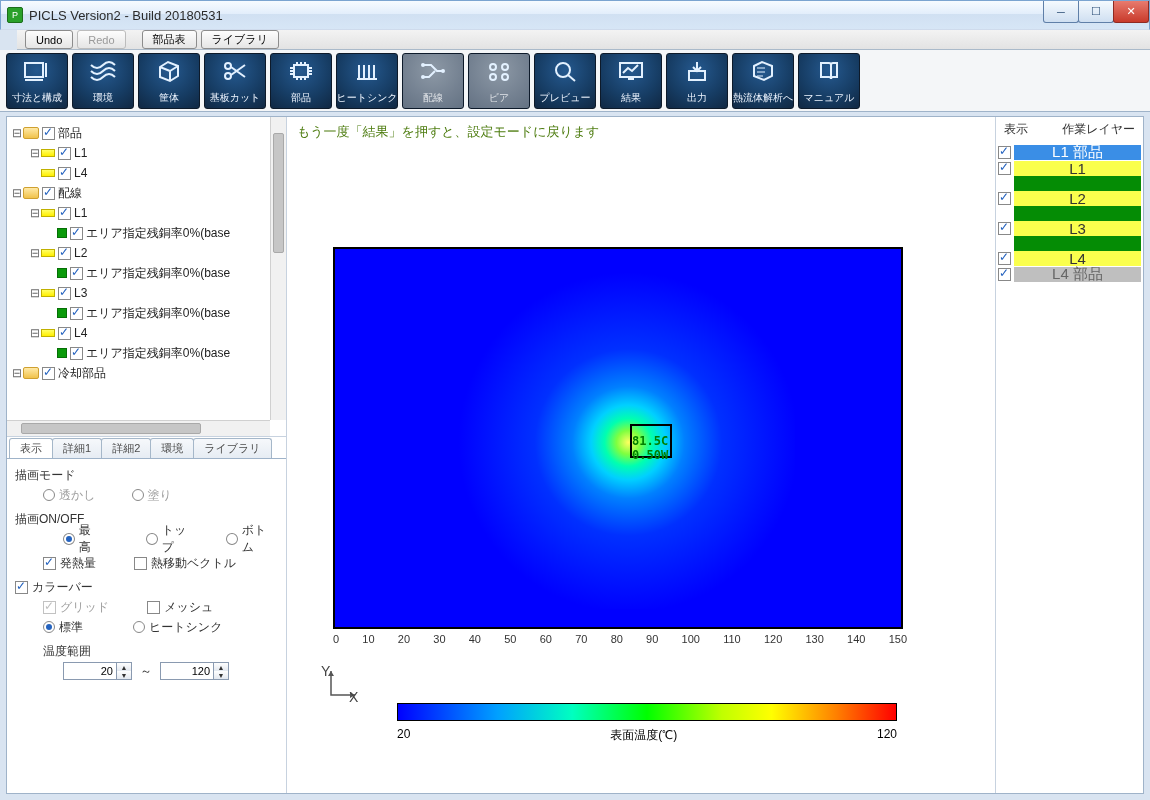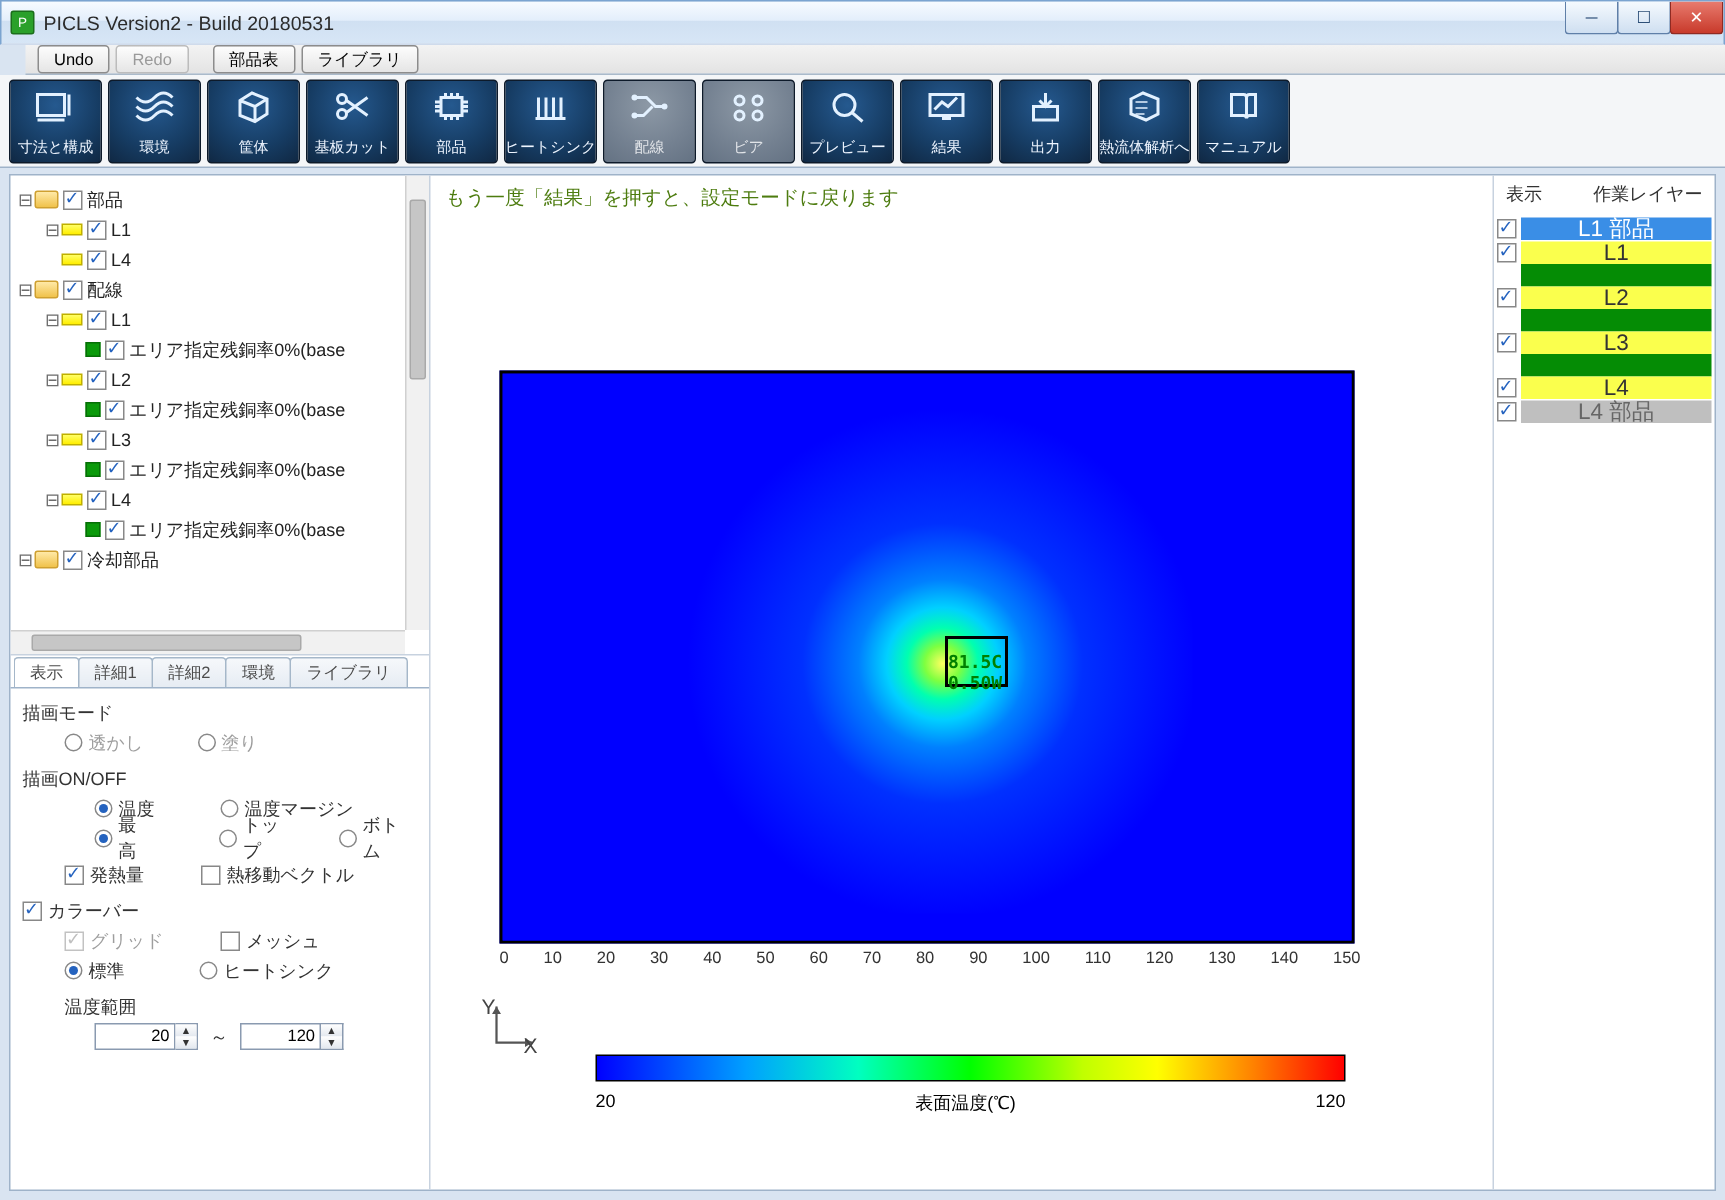--- a/index.html
+++ b/index.html
@@ -427,27 +427,20 @@
         <span class="radio"></span>
           <span class="label-disabled">透かし</span>
         <span style="width:36px"></span>
         <span class="radio"></span>
           <span class="label-disabled">塗り</span>
       </div>
 
       <div class="row grp">
           <span>描画ON/OFF</span>
         </div>
-      <div class="row indent2">
-        <span class="radio checked"></span>
-          <span>温度</span>
-        <span style="width:44px"></span>
-        <span class="radio"></span>
-          <span>温度マージン</span>
-      </div>
       <div class="row indent2">
         <span class="radio checked"></span>
           <span>最高</span>
         <span style="width:44px"></span>
         <span class="radio"></span>
           <span>トップ</span>
         <span style="width:28px"></span>
         <span class="radio"></span>
           <span>ボトム</span>
       </div>

